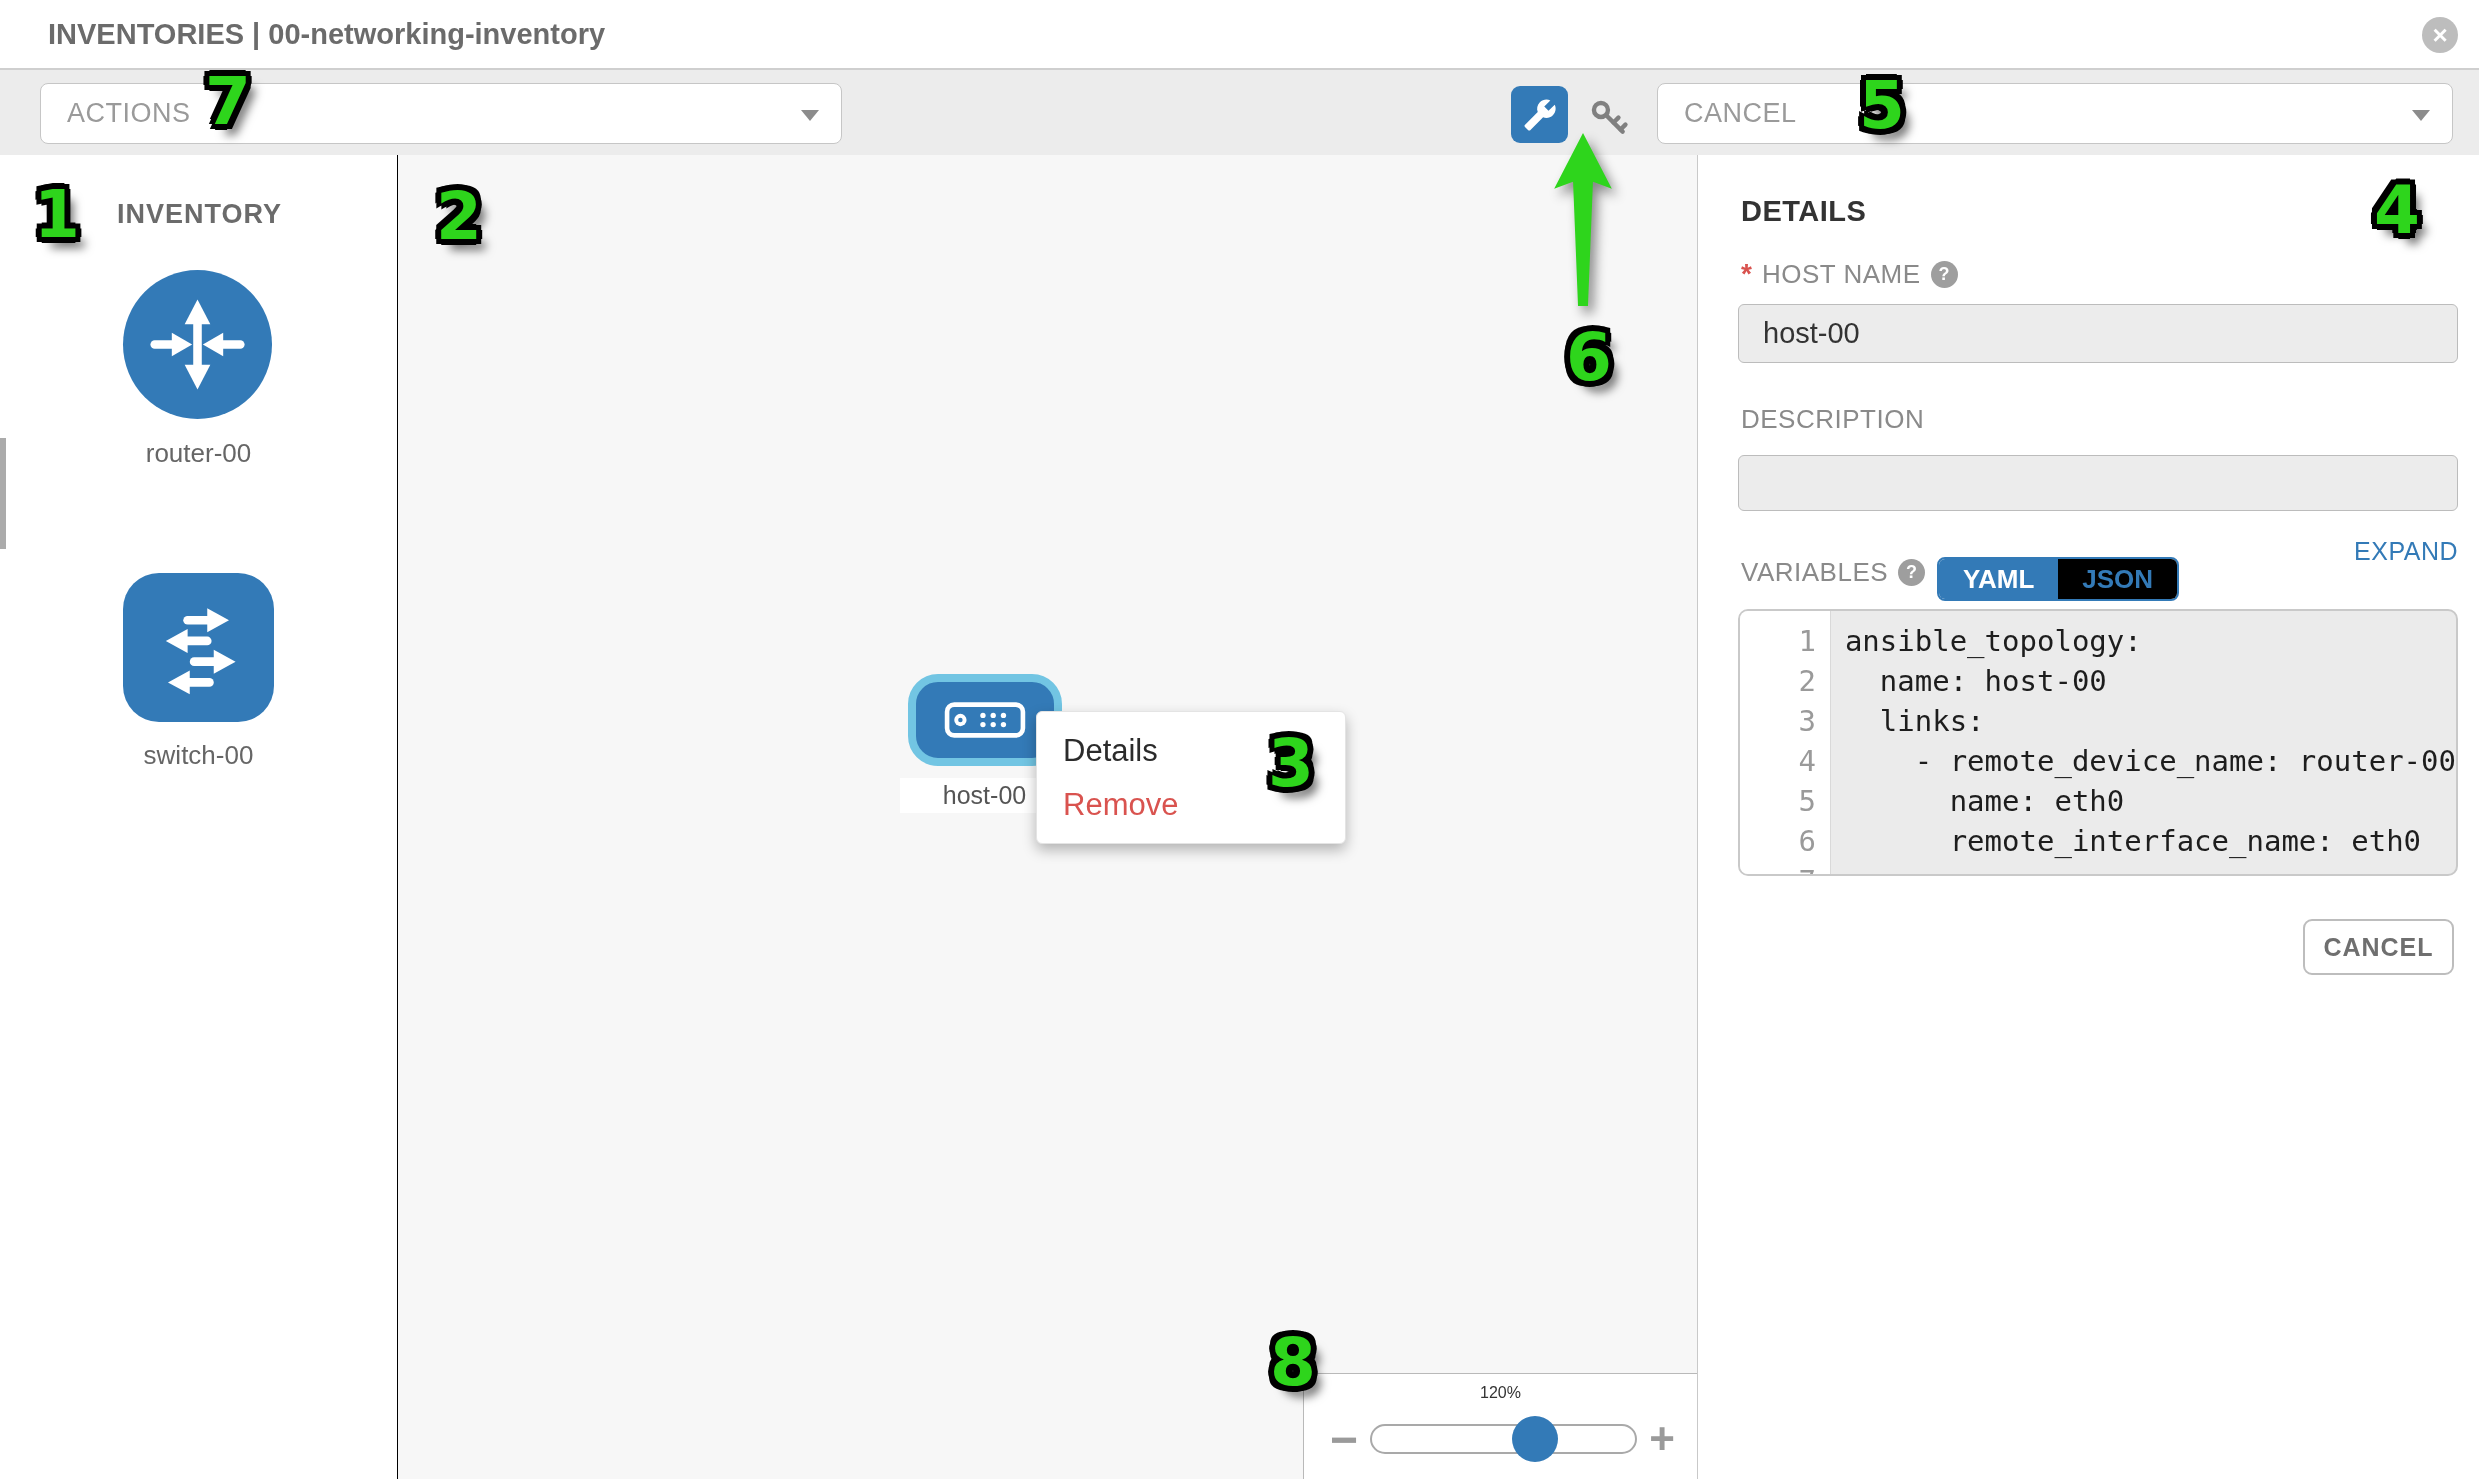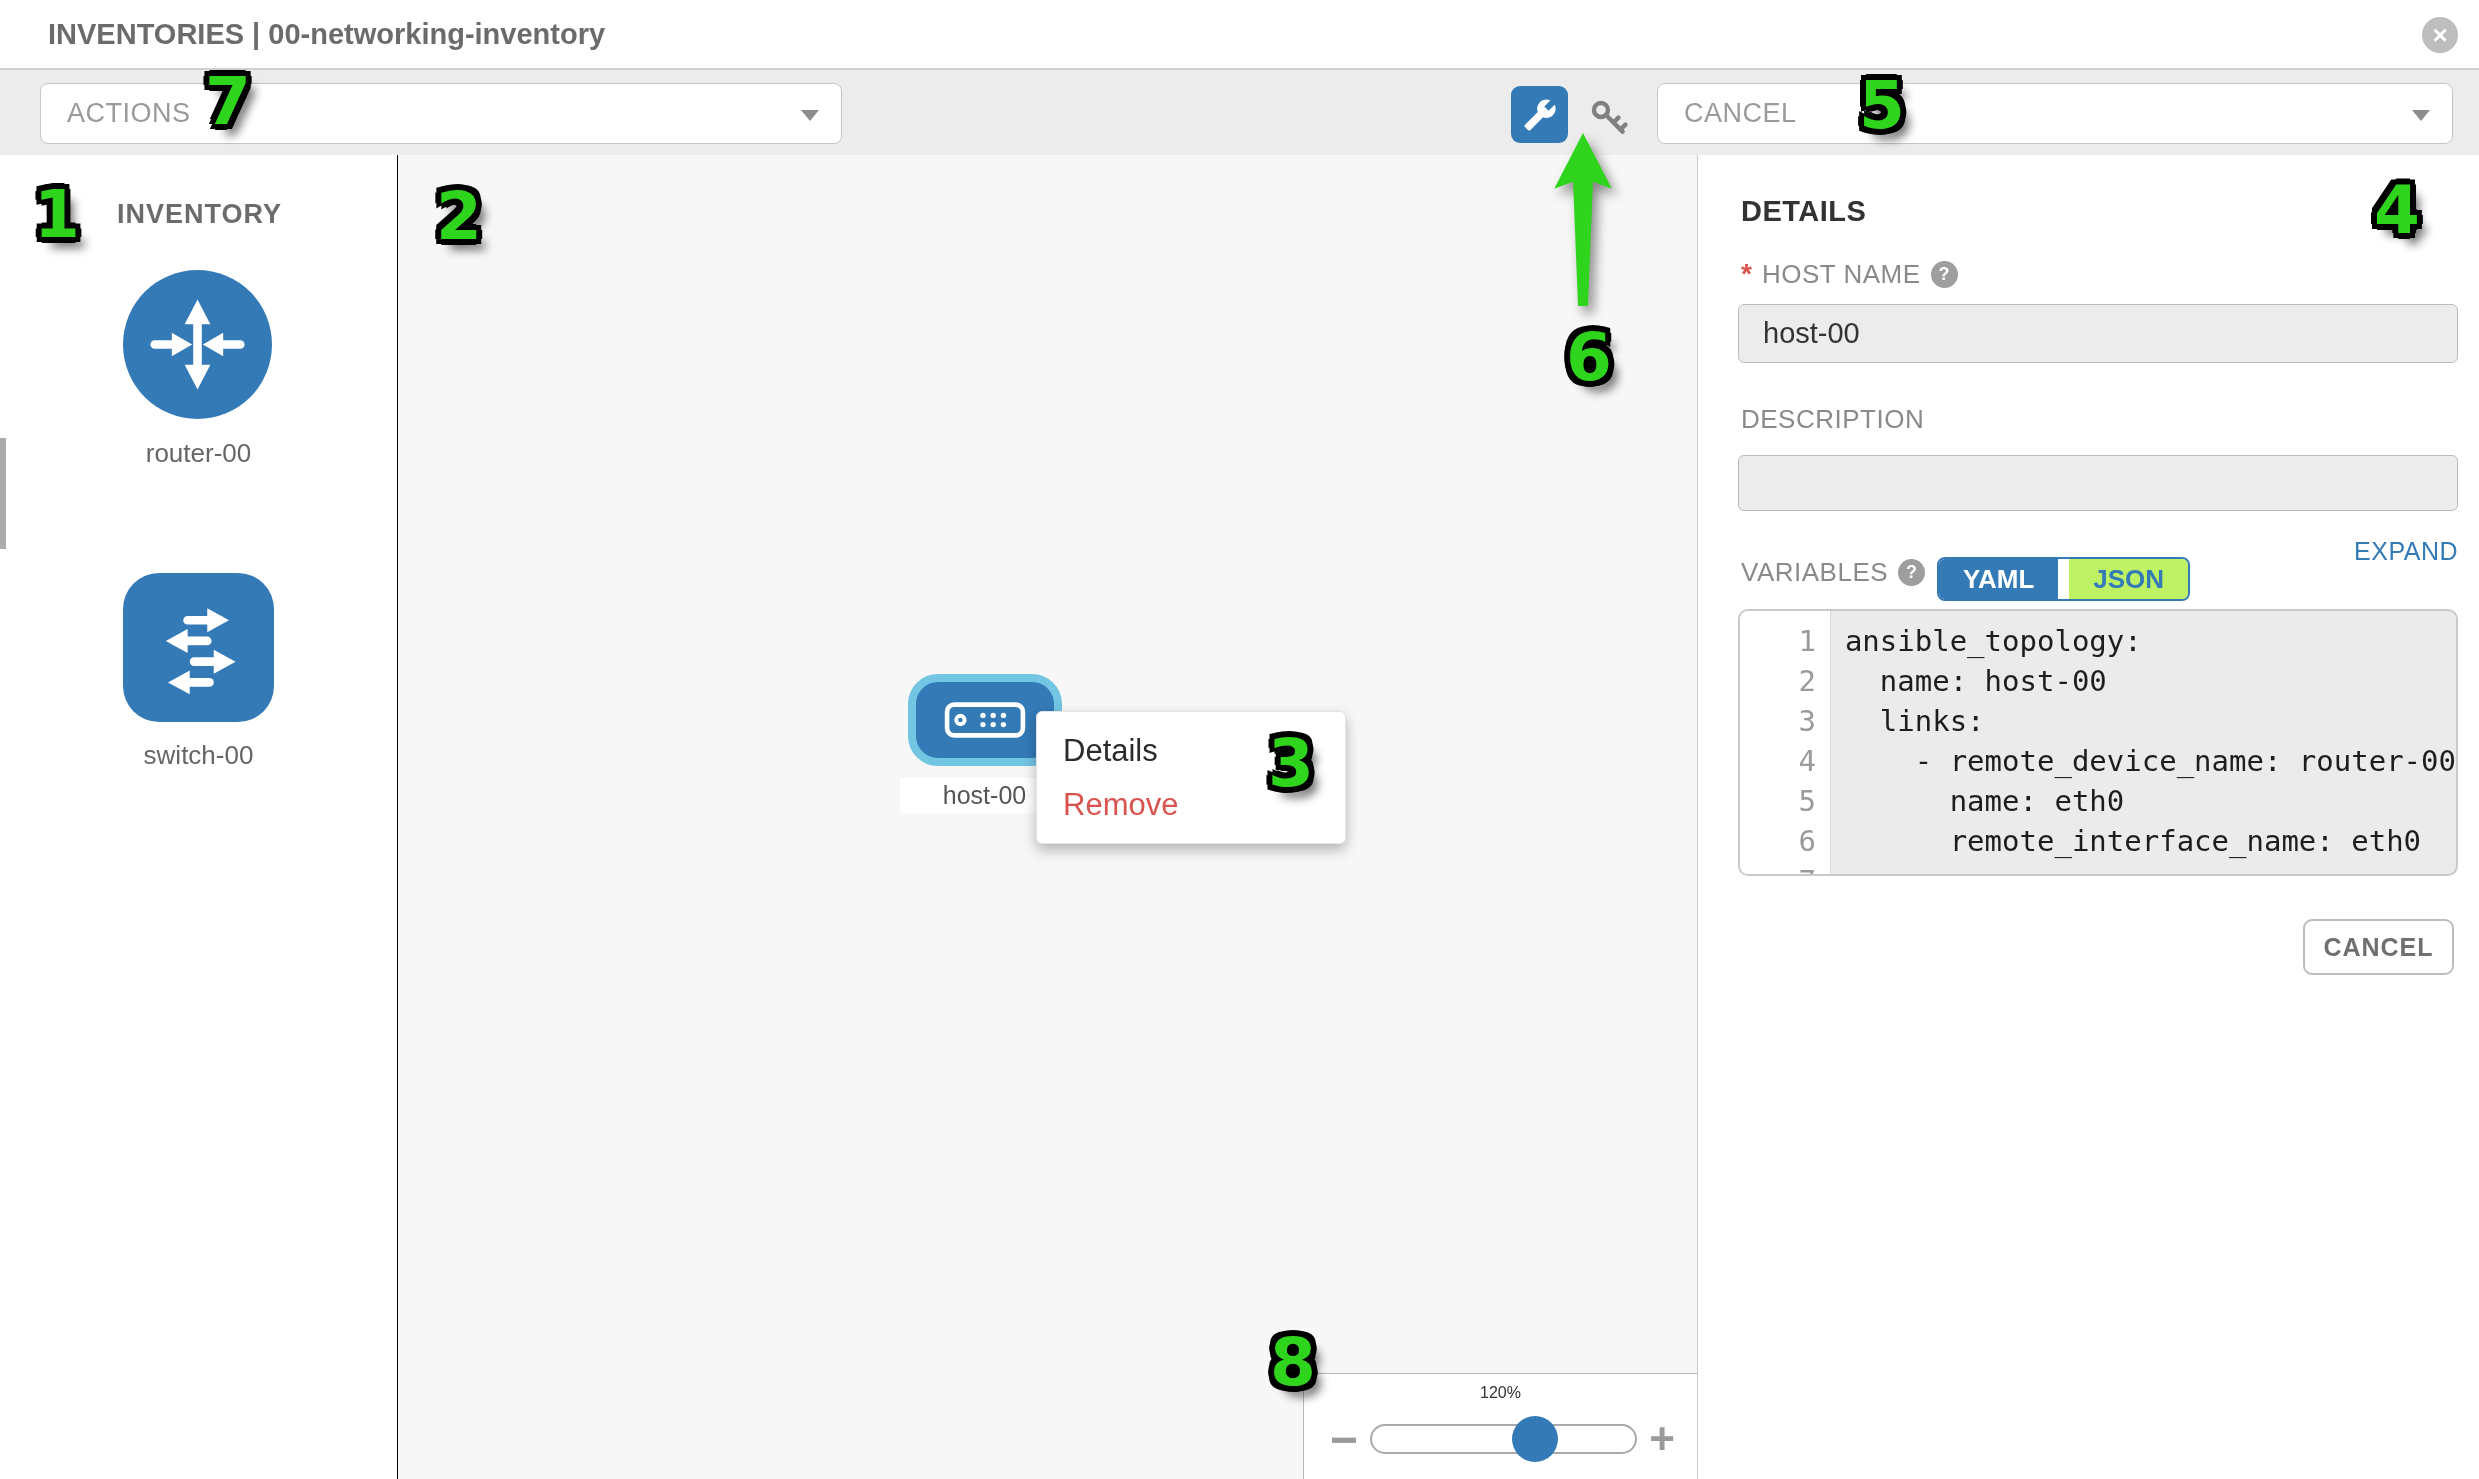--- a/index.html
+++ b/index.html
@@ -70,21 +70,21 @@
   .text-input { left:40px; width:720px; background:#ececec; border:1px solid #bcbcbc; border-radius:6px;
                 font-size:29px; color:#333; padding-left:24px; font-family:"Liberation Sans",sans-serif; }
   #hostname-input { top:149px; height:59px; }
   #description-label-row { top:249px; }
   #description-input { top:300px; height:56px; }
   #variables-row { top:402px; }
   #format-toggle { left:239px; top:402px; height:44px; border:2px solid #337ab7; border-radius:8px; overflow:hidden;
                    display:flex; background:#fff; }
   .toggle-btn { padding:0 24px; font-size:26px; font-weight:bold; line-height:40px; cursor:pointer; }
   .toggle-btn.active { background:#337ab7; color:#fff; }
-  .toggle-btn.inactive { background:#bef264; color:#337ab7;margin-left:11px; }
+  .toggle-btn.inactive { background:#000000; color:#337ab7; }
   #expand-link { right:21px; top:382px; font-size:25px; color:#337ab7; letter-spacing:0.5px; cursor:pointer;margin-left:36px; }
 
   #code-editor { left:40px; top:454px; width:720px; height:267px; border:2px solid #c9c9c9; border-radius:10px;
                  overflow:hidden; background:#ebebeb; display:flex; cursor:text; }
   #gutter { width:92px; background:#fff; border-right:1px solid #d9d9d9; padding-top:10px; }
   .gutter-num { font-family:"DejaVu Sans Mono", monospace; font-size:29px; line-height:40px; color:#9a9a9a;
                 text-align:right; padding-right:14px; }
   #code-area { flex:1; padding:10px 0 0 14px; }
   .code-line { font-family:"DejaVu Sans Mono", monospace; font-size:29px; line-height:40px; color:#1d1d1d; white-space:pre; }
 

